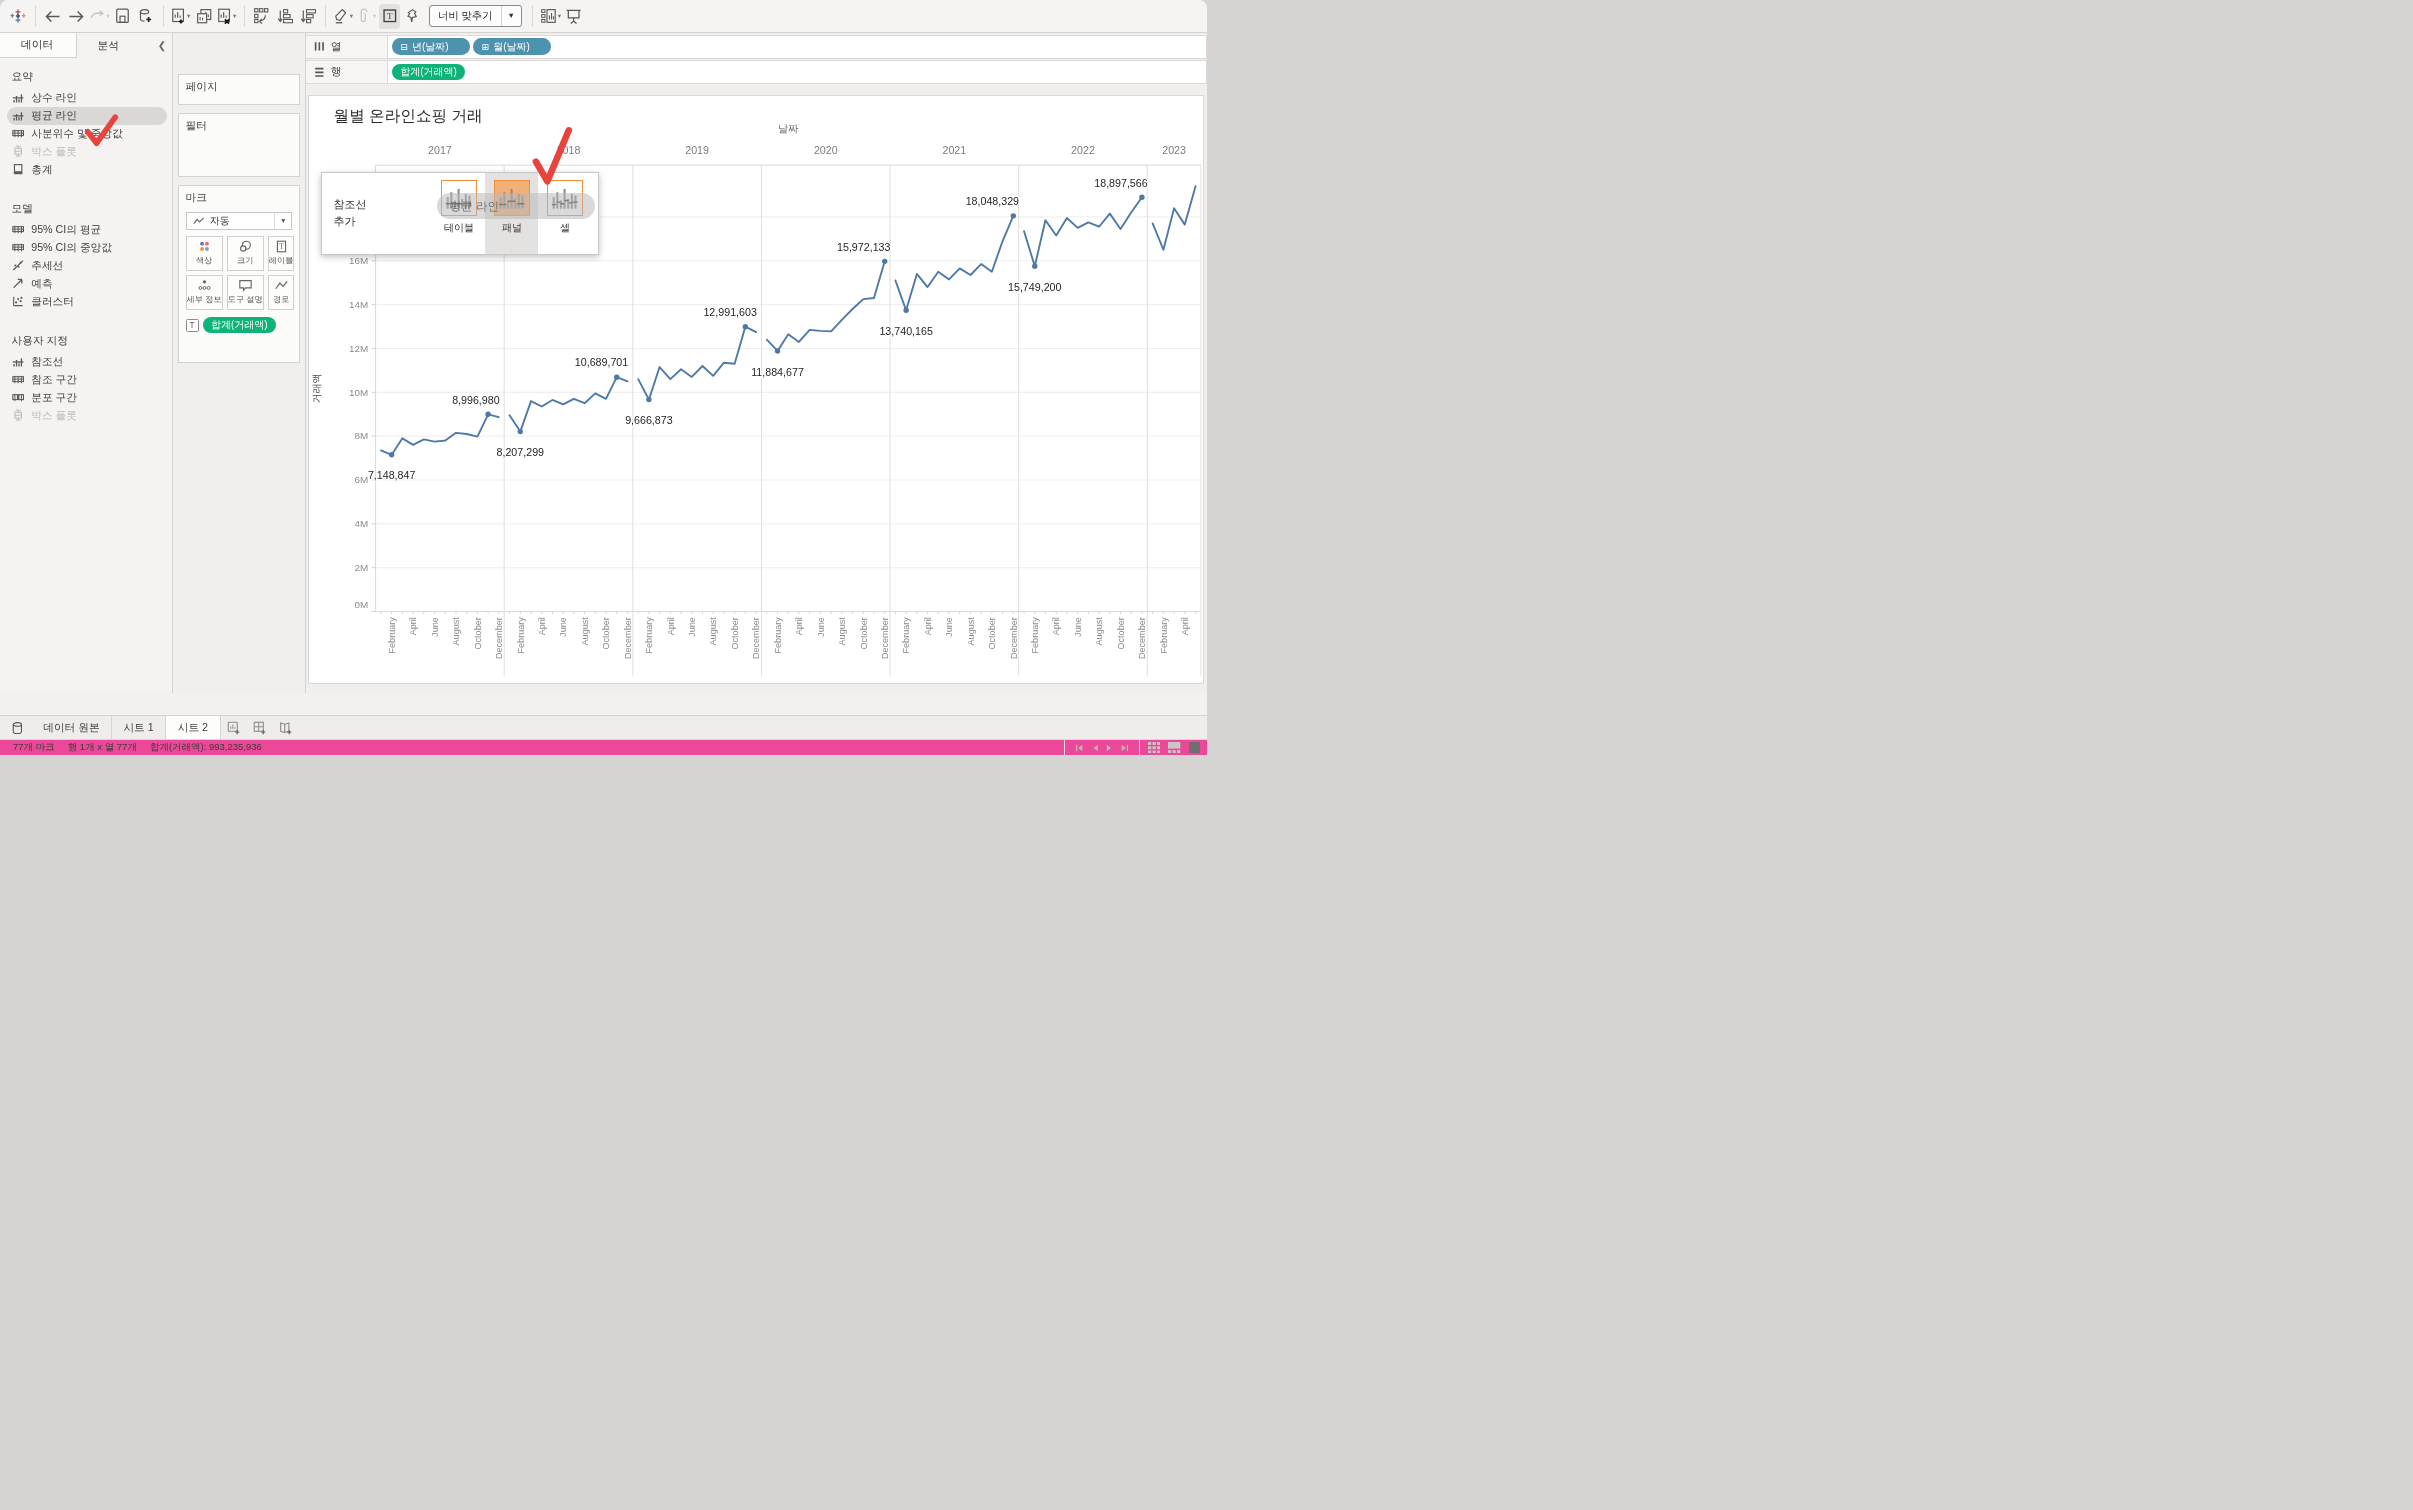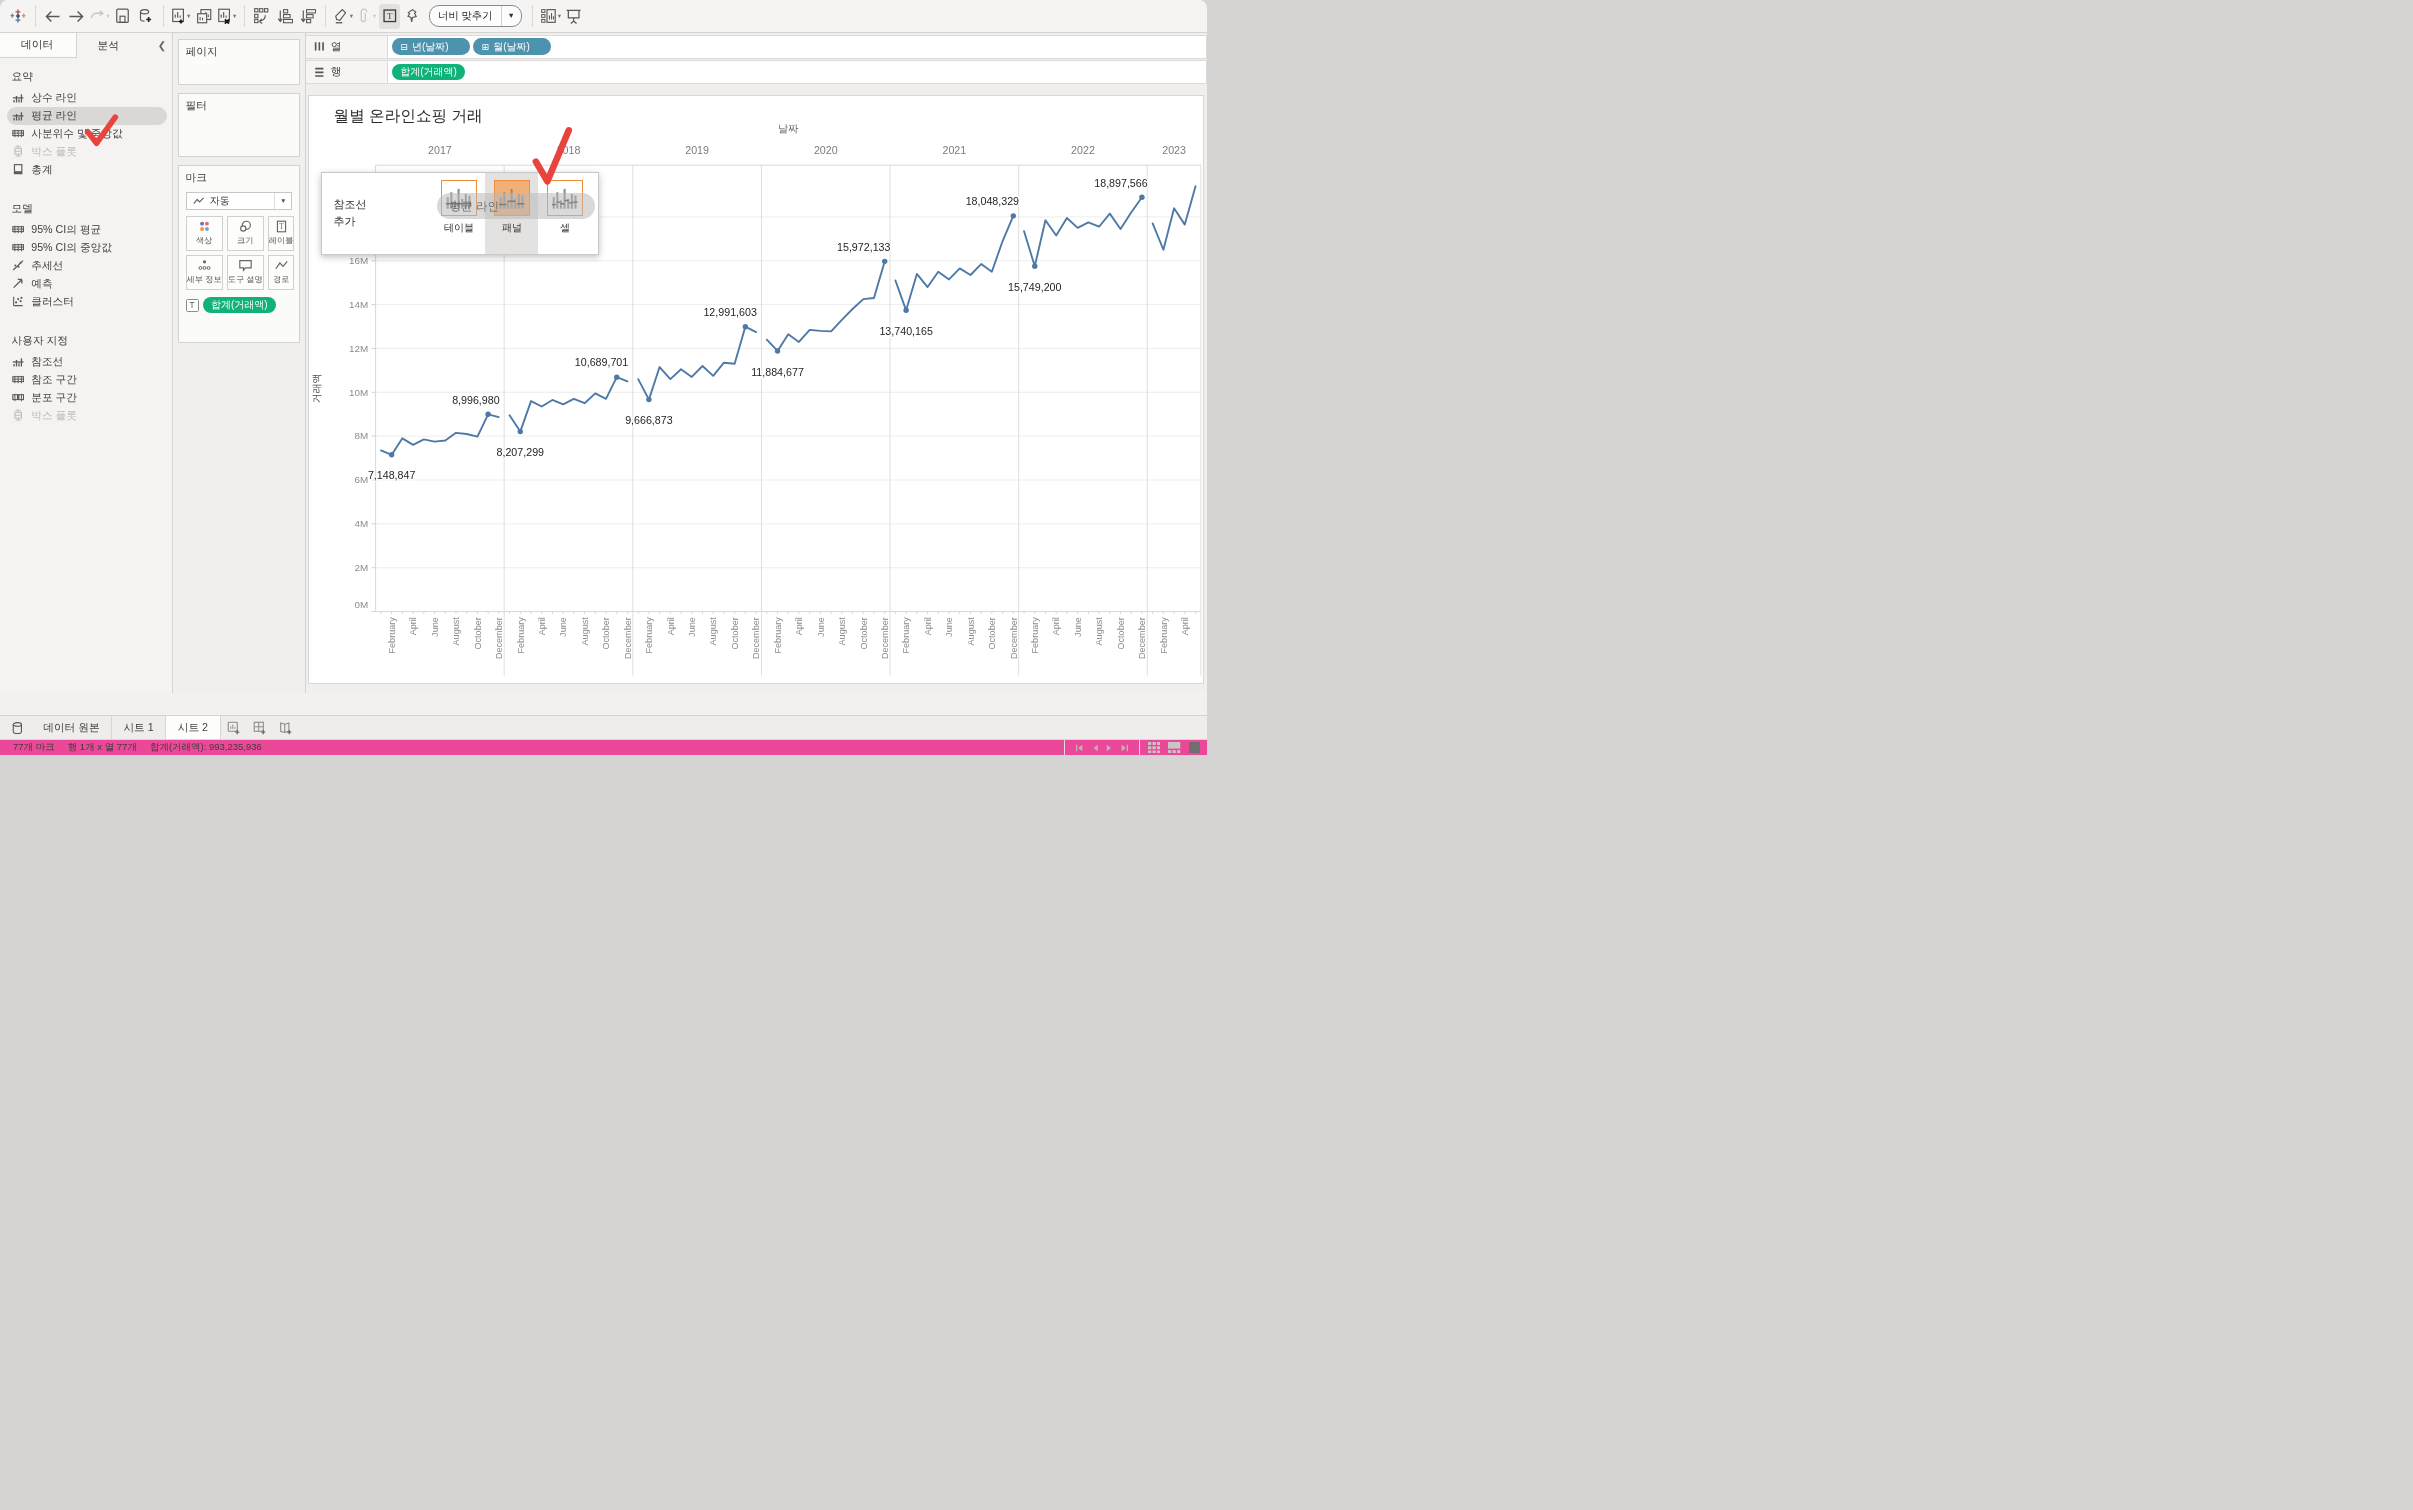--- a/index.html
+++ b/index.html
@@ -19,21 +19,21 @@
   
   .toolbar { height:33px; background:#f5f4f3; border-bottom:0.8px solid #d5d3d1;
     display:flex; align-items:center; padding:0 6.6px; }
   .tb-btn { display:flex; align-items:center; justify-content:center; height:25px; min-width:21.4px;
     border-radius:3.3px; margin:0 0.8px; }
   .tb-btn svg { display:block; }
   .tb-btn.active { background:#e3e1df; }
   .tb-sep { width:0.8px; height:21.4px; background:#d9d7d5; margin:0 5.8px; }
   .tb-caret { font-size:6.6px; color:#777; margin-left:0.8px; }
   .tb-caret.dis { color:#c9c9c9; }
-  .fit-select { display:flex; align-items:center; border:0.8px solid #8a8a8a; border-radius:10px;
+  .fit-select { display:flex; align-items:center; border:0.8px solid #8a8a8a; border-radius:3px;
     background:#fdfdfd; height:21.4px; margin:0 5px; }
   .fit-select .fit-label { padding:0 8.2px; font-size:10.3px; color:#222; }
   .fit-select .fit-caret { border-left:0.8px solid #d0d0d0; padding:0 5.8px; font-size:7.4px; color:#333; height:100%;
     display:flex; align-items:center; }
   .show-me { position:absolute; right:11.5px; top:28px; display:flex; align-items:center; gap:5px; }
   .show-me-label { font-size:10.7px; color:#2b2b2b;margin-top:26px; }
 
   
   .app-body { display:flex; height:660px; }
 
@@ -48,21 +48,21 @@
   .an-item .ic { width:12.3px; height:12.3px; flex:0 0 12.3px; }
   .an-item.disabled { color:#bcbcbc; }
   .an-item.selected::before { content:""; position:absolute; left:6.6px; right:5px; top:0; bottom:0;
     background:#d9d8d6; border-radius:9px; z-index:0; }
   .an-item > * { position:relative; z-index:1; }
 
   
   .cards-pane { width:133px; background:#f0efed; border-right:0.8px solid #d5d3d1; position:relative; padding:5.8px 5px; }
   .card { background:#fbfbfa; border:0.8px solid #d4d2d0; margin-bottom:8.2px; padding:5px 6.6px; }
   .card-title { font-size:10.7px; color:#3a3a3a; }
-  .card-pages { height:46px; }
+  .card-pages { height:31px;margin-top:35px; }
   .card-filters { height:64px; }
   .card-marks { height:178px; }
   .mark-type { display:flex; align-items:center; border:0.8px solid #c8c7c5; background:#fff; height:18px;
     margin-top:6.6px; font-size:10px; color:#333; }
   .mark-type .mt-ic { margin:0 5px 0 6.6px; }
   .mark-type .mt-label { flex:1; }
   .mark-type .mt-caret { border-left:0.8px solid #dcdcdc; height:100%; display:flex; align-items:center; padding:0 5px; font-size:6.6px; color:#555; }
   .marks-grid { display:grid; grid-template-columns:repeat(3,1fr); gap:4.1px; margin-top:5.8px; }
   .mark-btn { border:0.8px solid #d2d0ce; background:#fdfdfc; height:35px; display:flex; flex-direction:column;
     align-items:center; justify-content:center; gap:2.5px; }

